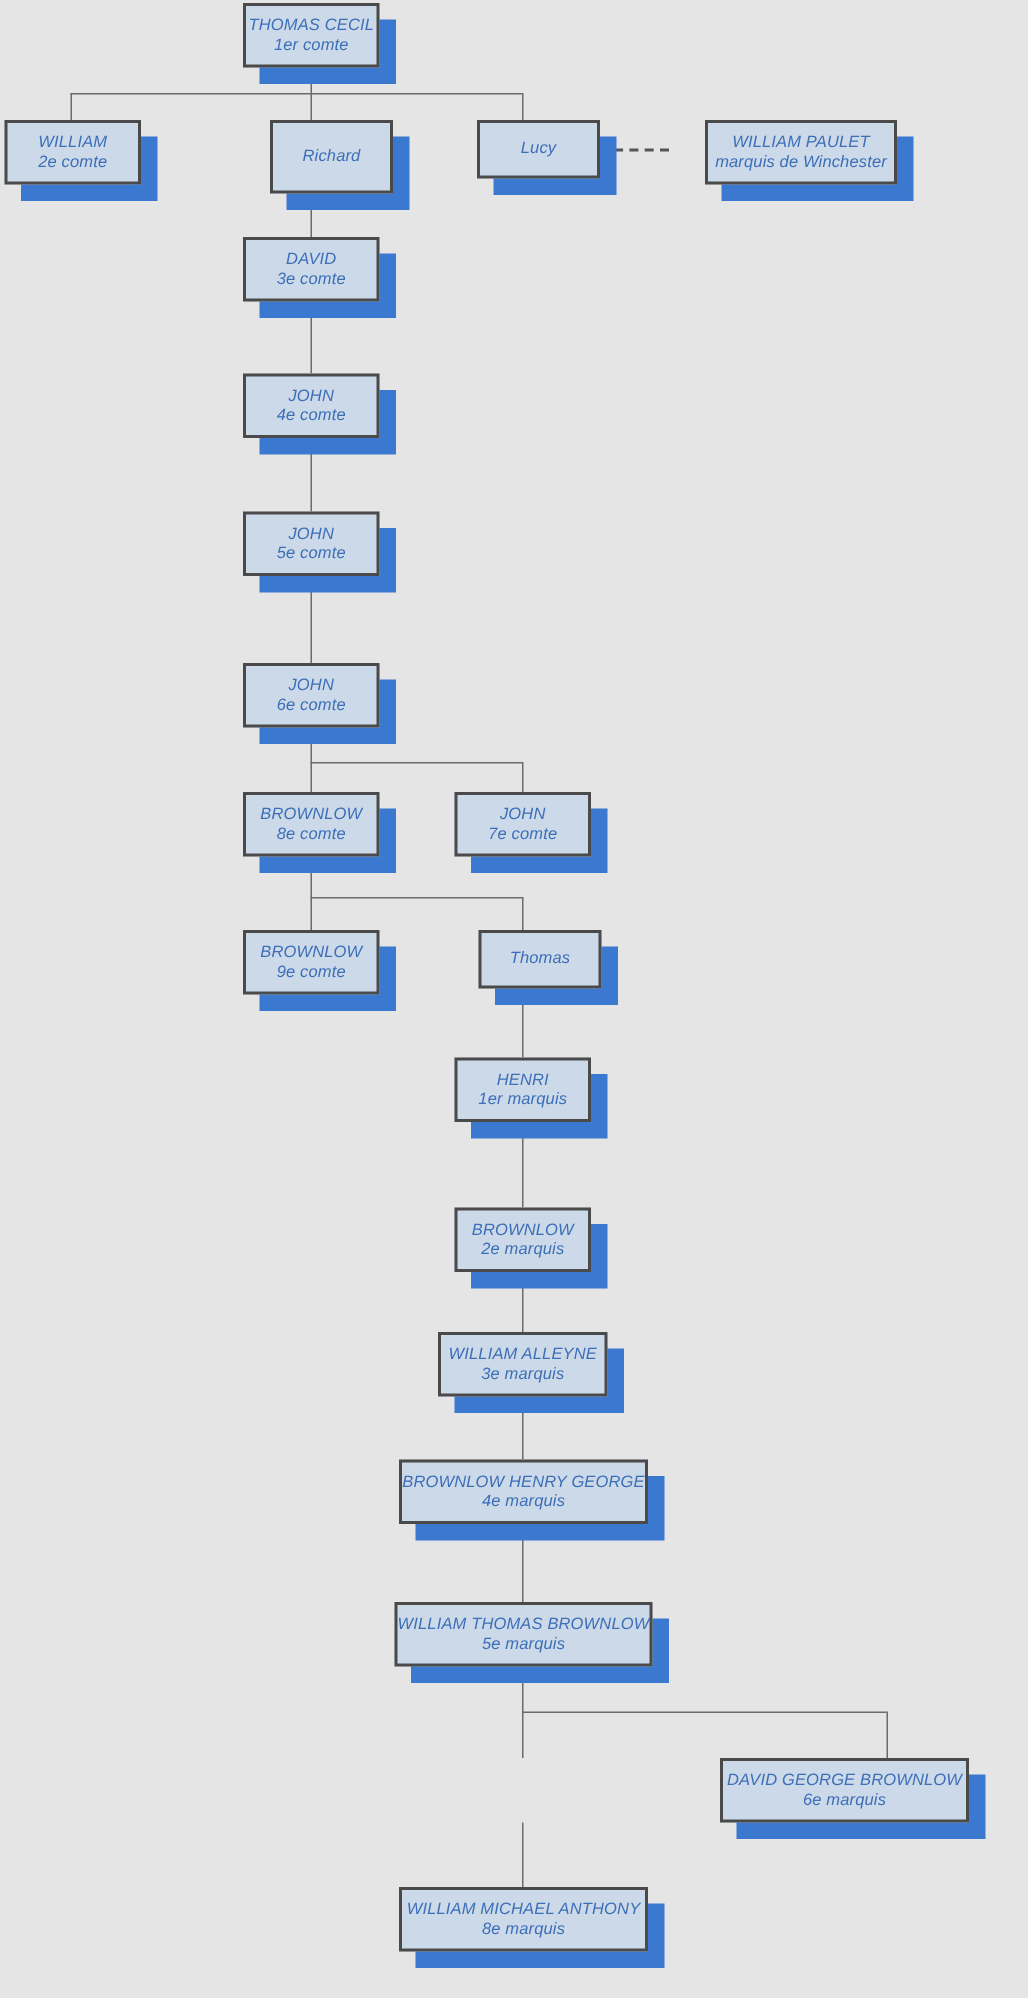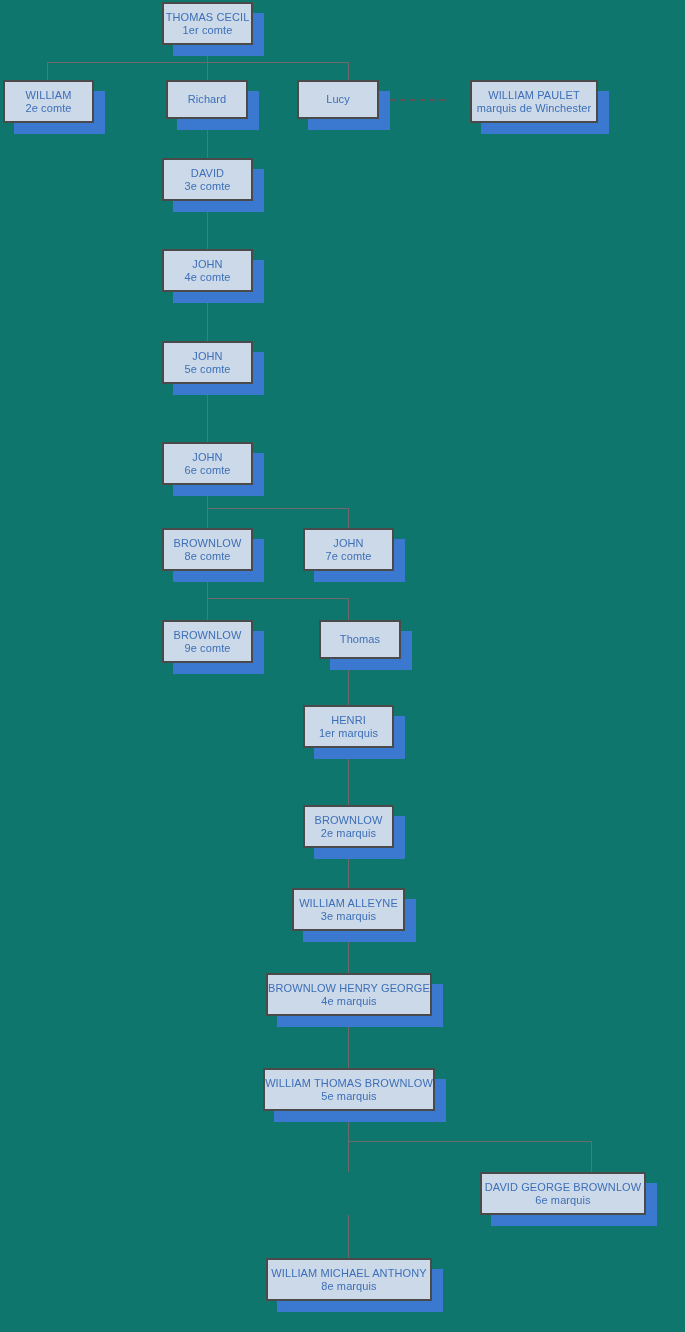--- a/index.html
+++ b/index.html
@@ -4,23 +4,24 @@
 <style>
   html, body {
     margin: 0;
     padding: 0;
     background: #ffffff;
   }
   #canvas {
     position: relative;
     width: 685px;
     height: 1332px;
-    background: #0f766e;
+    background: #e5e5e5;
     font-family: "Liberation Sans", sans-serif;
     overflow: hidden;
+    font-style: italic;
   }
   
   .conn {
     position: absolute;
     background: #6b6b6b;
   }
   .conn.v { width: 1px; }
   .conn.h { height: 1px; }
   .dashed-h {
     position: absolute;
@@ -105,27 +106,27 @@
         <div class="ttl">1er comte</div>
       </div>
     </div>
     <div class="node" style="left: 3px; top: 80px; width: 91px; height: 43px;">
       <div class="shadow"></div>
       <div class="boxface">
         <div class="nm">WILLIAM</div>
         <div class="ttl">2e comte</div>
       </div>
     </div>
-    <div class="node" style="left: 166px; top: 80px; width: 82px; height: 39px; padding-left: 48px;">
+    <div class="node" style="left: 180px; top: 80px; width: 82px; height: 49px; padding-left: 48px;">
       <div class="shadow"></div>
       <div class="boxface">
         <div class="nm">Richard</div>
       </div>
     </div>
-    <div class="node" style="left: 297px; top: 80px; width: 82px; height: 39px;">
+    <div class="node" style="left: 318px; top: 80px; width: 82px; height: 39px;">
       <div class="shadow"></div>
       <div class="boxface">
         <div class="nm">Lucy</div>
       </div>
     </div>
     <div class="node" style="left: 470px; top: 80px; width: 128px; height: 43px;">
       <div class="shadow"></div>
       <div class="boxface">
         <div class="nm">WILLIAM PAULET</div>
         <div class="ttl">marquis de Winchester</div>

